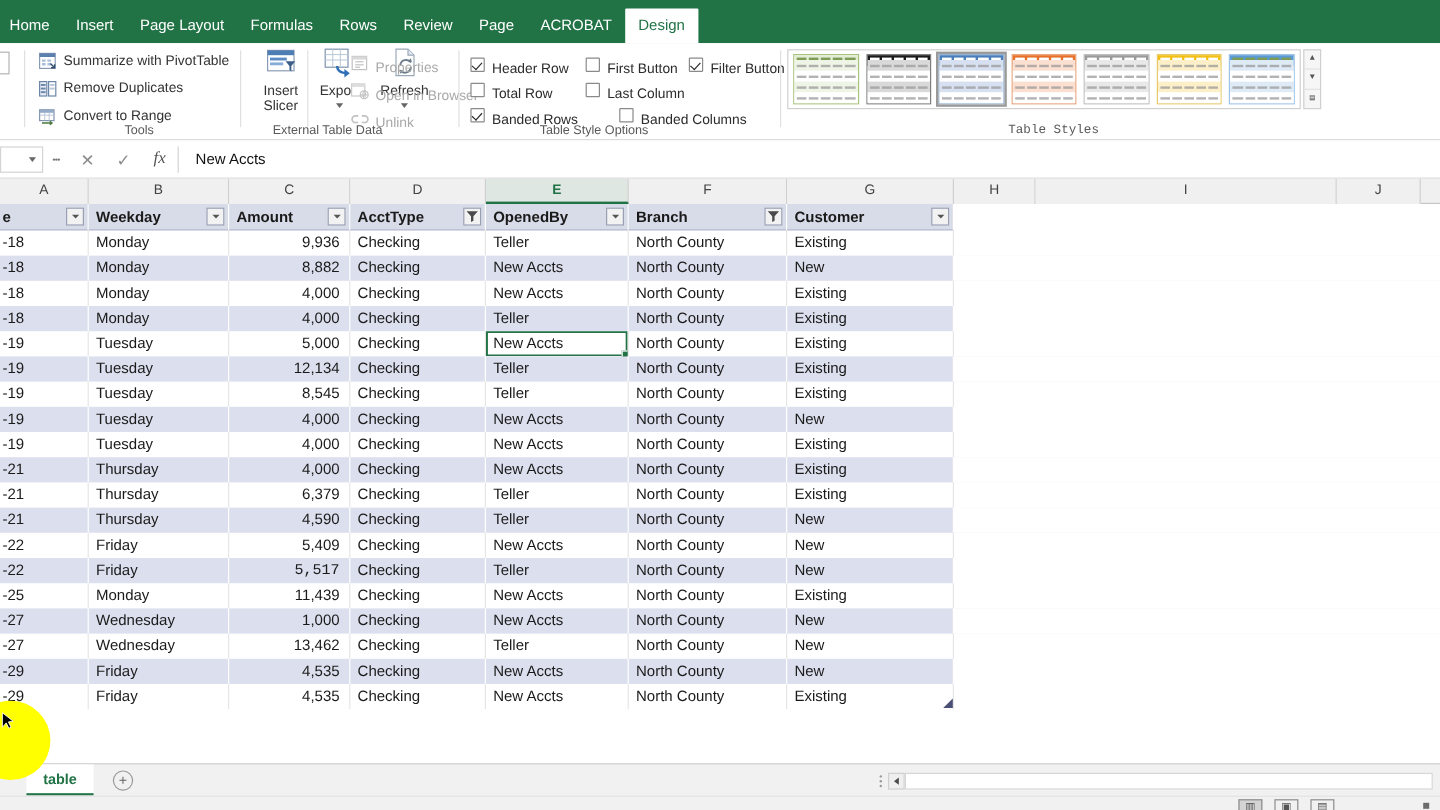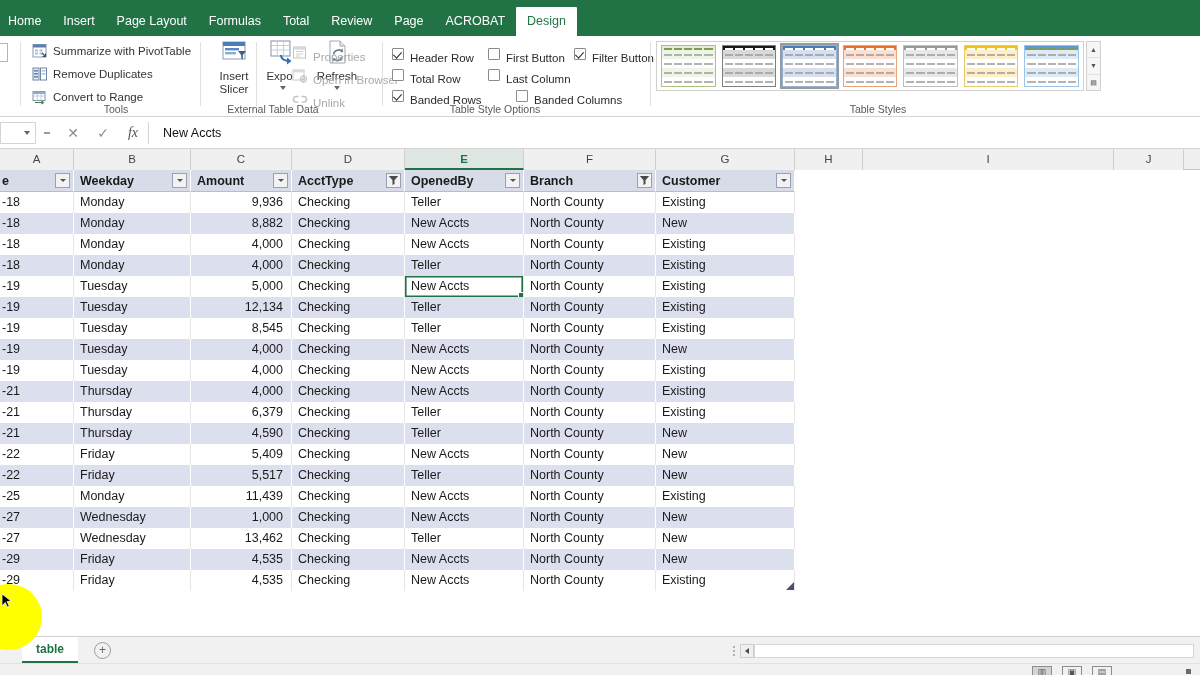--- a/index.html
+++ b/index.html
@@ -100,21 +100,21 @@
   .cbx.checked::after {
     content: ""; position: absolute; left: 2px; top: 1px;
     width: 4px; height: 7px;
     border: solid #2a2a2a; border-width: 0 1.6px 1.6px 0;
     transform: rotate(42deg);
   }
   .cbx-lbl { color: #2b2b2b; margin-top: 8px; }
   .cbx-lbl.dis { color: #a9a9a9; }
 
   
-  .g-ts { left: 652px; width: 548px; }
+  .g-ts { left: 652px; width: 548px; font-family: Liberation Mono, monospace; }
   .ts-frame {
     position: absolute; left: 4px; top: 5px; width: 428px; height: 50px;
     border: 1px solid #d0d0d0; background: #fff;
     display: flex; align-items: center; padding: 3px 4px; gap: 6px;
   }
   .ts-swatch {
     width: 58px; height: 42px; background: #fff;
     border: 1px solid #cfcfcf; position: relative; cursor: pointer;
     display:flex; flex-direction:column;
   }
@@ -306,21 +306,21 @@
 </head>
 <body>
 
 <div id="app">
 
   <div class="ribbon-tabs">
     <div class="rt-item first">Home</div>
     <div class="rt-item">Insert</div>
     <div class="rt-item">Page Layout</div>
     <div class="rt-item">Formulas</div>
-    <div class="rt-item">Total</div>
+    <div class="rt-item">Rows</div>
     <div class="rt-item">Review</div>
     <div class="rt-item">Page</div>
     <div class="rt-item">ACROBAT</div>
     <div class="rt-item active">Design</div>
   </div>
 
   <div class="ribbon">
 
     <div class="rgroup g-props">
       <div class="namebox"></div>
@@ -988,21 +988,21 @@
           <div class="cell num" style="width: 101px;">5,409</div>
           <div class="cell" style="width: 113px;">Checking</div>
           <div class="cell" style="width: 119px;">New Accts</div>
           <div class="cell" style="width: 132px;">North County</div>
           <div class="cell" style="width: 139px;">New</div>
           <div style="flex: 1 1 0%; height: 21px; background: rgb(255, 255, 255);"></div>
         </div>
         <div class="row band">
           <div class="cell" style="width: 74px; padding-left: 2px;">-22</div>
           <div class="cell" style="width: 117px;">Friday</div>
-          <div class="cell num" style="width: 101px;">5,517</div>
+          <div class="cell num" style="width: 101px; font-family: Liberation Mono, monospace;">5,517</div>
           <div class="cell" style="width: 113px;">Checking</div>
           <div class="cell" style="width: 119px;">Teller</div>
           <div class="cell" style="width: 132px;">North County</div>
           <div class="cell" style="width: 139px;">New</div>
           <div style="flex: 1 1 0%; height: 21px; background: rgb(255, 255, 255);"></div>
         </div>
         <div class="row">
           <div class="cell" style="width: 74px; padding-left: 2px;">-25</div>
           <div class="cell" style="width: 117px;">Monday</div>
           <div class="cell num" style="width: 101px;">11,439</div>

